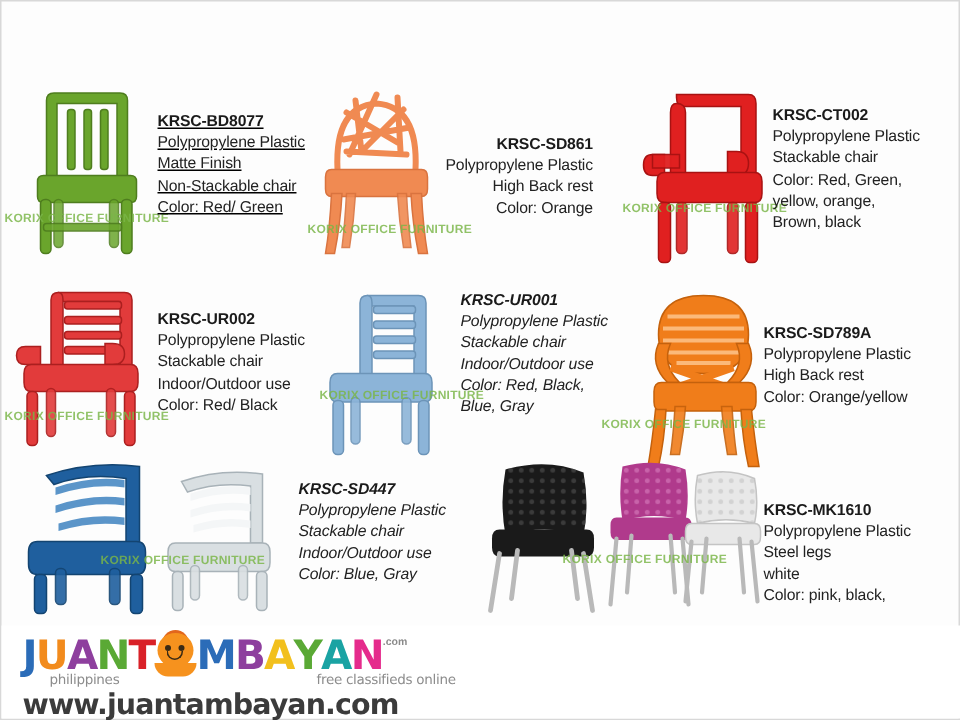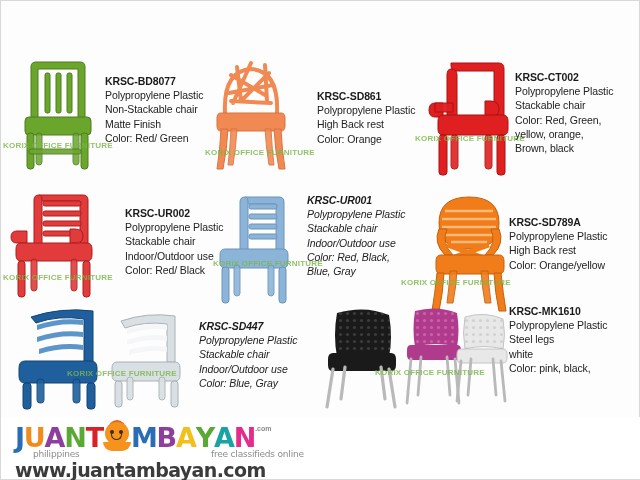--- a/index.html
+++ b/index.html
@@ -125,46 +125,46 @@
         <rect x="12" y="80" width="7" height="36" rx="3"></rect>
         <rect x="66" y="80" width="7" height="36" rx="3"></rect>
         <rect x="58" y="80" width="6" height="32" rx="3" opacity=".85"></rect>
         <rect x="21" y="80" width="6" height="32" rx="3" opacity=".85"></rect>
         <rect x="14" y="96" width="52" height="5" rx="2" opacity=".9"></rect>
       </g>
     </svg>
   </div>
   <div class="wm" style="left:2px; top:140px;">KORIX OFFICE FURNITURE</div>
 
-  <div class="product" style="left:104px; top:73px;">
+  <div class="product" style="left:104px; top:73px;text-decoration:underline;">
     <div class="p-code">KRSC-BD8077</div>
     <div class="p-spec">Polypropylene Plastic</div>
+    <div class="p-spec">Matte Finish</div>
     <div class="p-spec">Non-Stackable chair</div>
-    <div class="p-spec">Matte Finish</div>
     <div class="p-spec">Color: Red/ Green</div>
   </div>
 
   <div class="chair" style="left:206px; top:50px;">
     <svg width="88" height="122" viewBox="0 0 88 122">
       <g fill="none" stroke="#f08a52" stroke-width="4" stroke-linecap="round">
         <path d="M18 62 q-2-42 26-44 q28 2 26 44"></path>
         <path d="M24 24 L58 44 M30 16 L34 50 M62 22 L36 48 M22 42 L66 34 M44 12 L26 52 M58 14 L60 50 M24 50 L64 52"></path>
       </g>
       <g fill="#f08a52" stroke="#d9733f" stroke-width="1">
         <path d="M14 62 h60 q4 0 4 5 v8 q0 5-4 5 h-60 q-4 0-4-5 v-8 q0-5 4-5 z"></path>
         <path d="M14 78 q-1 22-4 40 h6 q4-20 5-40 z"></path>
         <path d="M74 78 q1 22 4 40 h-6 q-4-20-5-40 z"></path>
         <path d="M24 78 q-1 20-3 36 h5 q3-18 4-36 z" opacity=".9"></path>
         <path d="M64 78 q1 20 3 36 h-5 q-3-18-4-36 z" opacity=".9"></path>
       </g>
     </svg>
   </div>
   <div class="wm" style="left:204px; top:147px;">KORIX OFFICE FURNITURE</div>
 
-  <div class="product" style="left:316px; top:88px;">
+  <div class="product" style="left:296px; top:88px;text-align:right;">
     <div class="p-code">KRSC-SD861</div>
     <div class="p-spec">Polypropylene Plastic</div>
     <div class="p-spec">High Back rest</div>
     <div class="p-spec">Color: Orange</div>
   </div>
 
   <div class="chair" style="left:424px; top:56px;">
     <svg width="92" height="122" viewBox="0 0 92 122">
       <g fill="#e02020" stroke="#a81212" stroke-width="1">
         <path d="M26 6 h48 q5 0 5 6 v48 h-10 V14 h-38 q-5 0-5-6 z"></path>
@@ -205,21 +205,21 @@
         <path d="M12 54 h66 q5 0 5 6 v6 q0 6-5 6 h-66 q-5 0-5-6 v-6 q0-6 5-6 z"></path>
         <rect x="9" y="72" width="7" height="36" rx="3"></rect>
         <rect x="74" y="72" width="7" height="36" rx="3"></rect>
         <rect x="62" y="70" width="6" height="32" rx="3" opacity=".9"></rect>
         <rect x="22" y="70" width="6" height="32" rx="3" opacity=".9"></rect>
       </g>
     </svg>
   </div>
   <div class="wm" style="left:2px; top:272px;">KORIX OFFICE FURNITURE</div>
 
-  <div class="product" style="left:104px; top:205px;margin-left:20px;">
+  <div class="product" style="left:104px; top:205px;">
     <div class="p-code">KRSC-UR002</div>
     <div class="p-spec">Polypropylene Plastic</div>
     <div class="p-spec">Stackable chair</div>
     <div class="p-spec">Indoor/Outdoor use</div>
     <div class="p-spec">Color: Red/ Black</div>
   </div>
 
   <div class="chair" style="left:210px; top:192px;">
     <svg width="84" height="112" viewBox="0 0 84 112">
       <g fill="#8cb4d8" stroke="#6c94b8" stroke-width="1">
@@ -352,21 +352,21 @@
         <path d="M142 14 q20-6 38 2 q3 16 0 30 q-19-5-38 0 q-3-16 0-32 z" fill="url(#dots-w)" opacity=".5"></path>
         <path d="M138 46 h42 q4 0 4 5 v4 q0 5-4 5 h-42 q-4 0-4-5 v-4 q0-5 4-5 z" fill="#e8e8e8" stroke="#c4c4c4" stroke-width="1"></path>
         <g stroke="#b9b9b9" stroke-width="2.8" stroke-linecap="round">
           <path d="M138 58 L134 98 M178 58 L182 98 M148 56 L145 92 M170 56 L173 92"></path>
         </g>
       </g>
     </svg>
   </div>
   <div class="wm" style="left:374px; top:367px;">KORIX OFFICE FURNITURE</div>
 
-  <div class="product" style="left:508px; top:303px;">
+  <div class="product" style="left:508px; top:332px;">
     <div class="p-code">KRSC-MK1610</div>
     <div class="p-spec">Polypropylene Plastic</div>
     <div class="p-spec">Steel legs</div>
     <div class="p-spec">white</div>
     <div class="p-spec">Color: pink, black,</div>
   </div>
 
   <div id="brand">
 
     <div id="logo-row">

